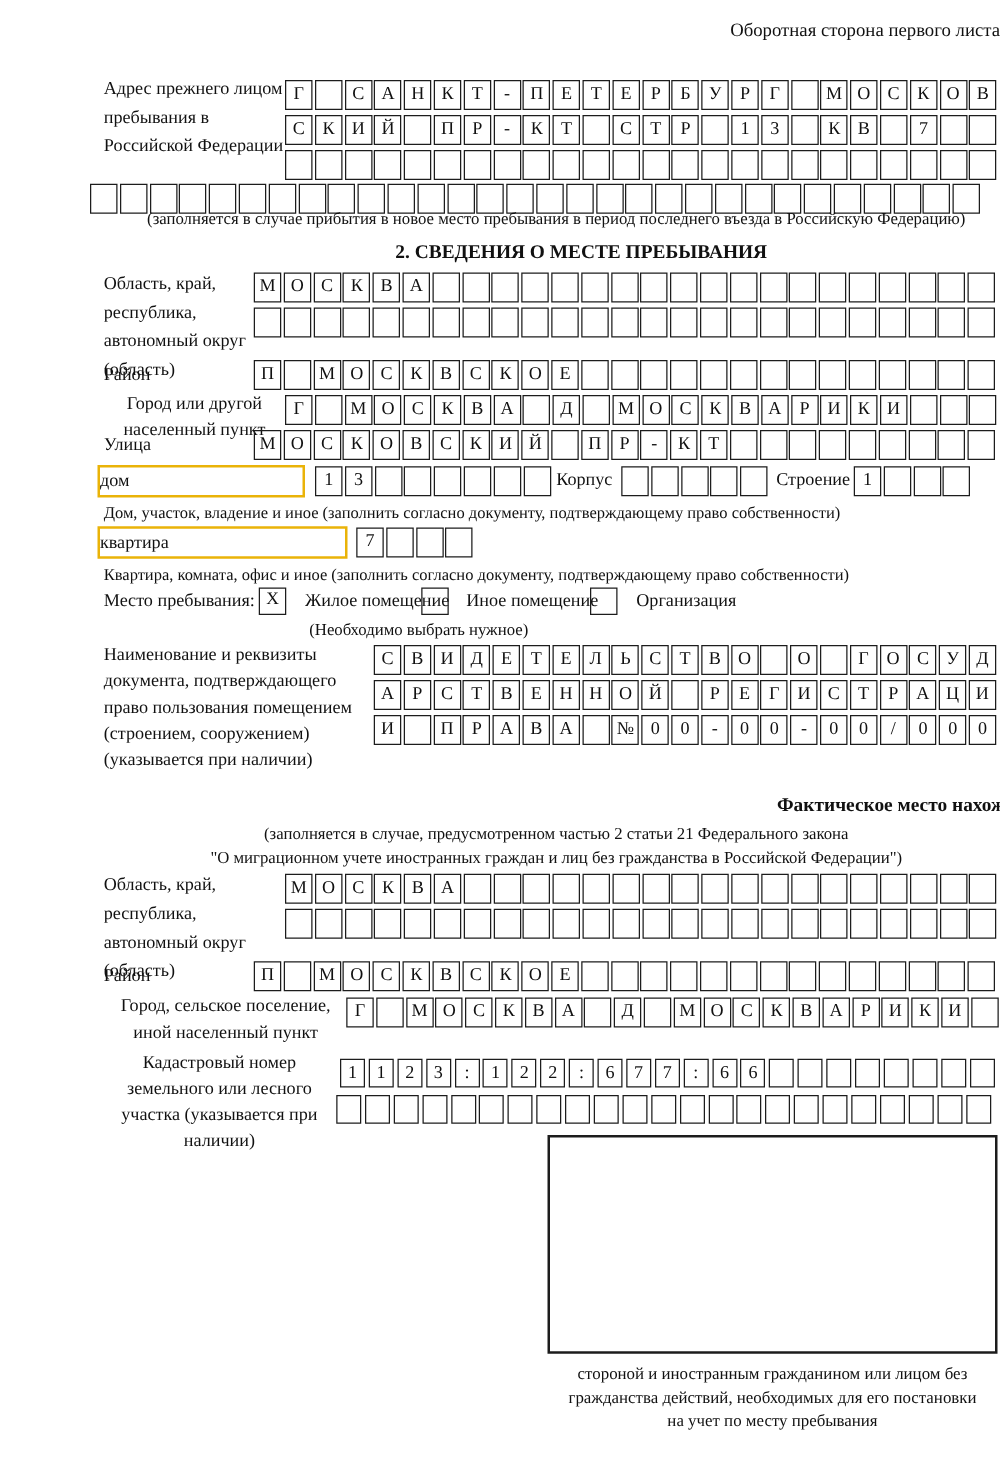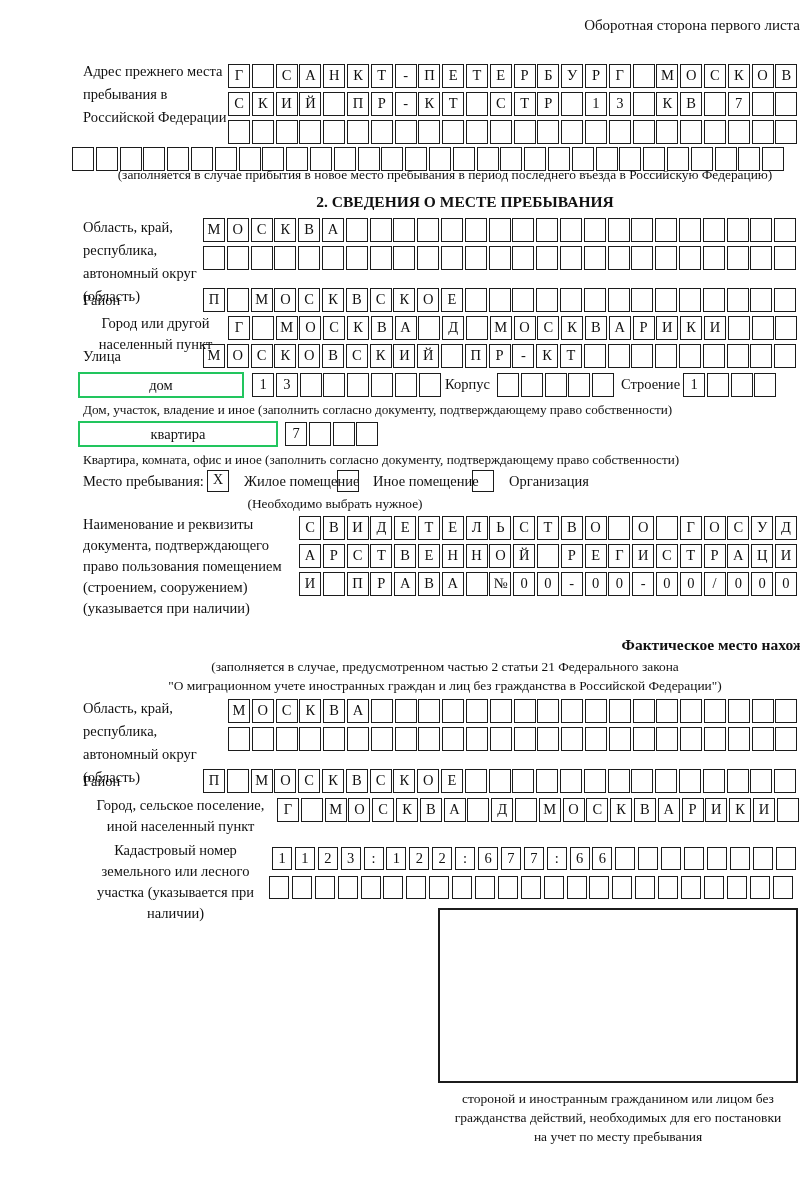--- a/index.html
+++ b/index.html
@@ -8,36 +8,36 @@
   .abs{position:absolute;}
   .lbl{font-size:14.5px;line-height:21px;text-align:center;}
   .lbl23{font-size:14.5px;line-height:23px;}
   .cap{font-size:13.2px;white-space:nowrap;}
   .ttl{font-weight:bold;font-size:15.5px;text-align:center;width:800px;left:0;}
   .cnote{font-size:13.4px;text-align:center;width:800px;left:0;}
   .cells{display:flex;}
   .cell{box-sizing:border-box;flex:0 0 auto;width:22px;height:24px;border:1.6px solid #1c1c1c;
         margin-right:1.8px;text-align:center;font-size:14.5px;line-height:20px;}
   .cells-sm .cell{width:20px;margin-right:2.9px;height:23px;}
-  .widebox{box-sizing:border-box;border:2px solid #22c55e;height:26px;text-align:center;
+  .widebox{box-sizing:border-box;border:2px solid #eab308;height:26px;text-align:left;
            font-size:14.5px;line-height:22px;}
   .cb{box-sizing:border-box;width:22px;height:22px;border:1.7px solid #1c1c1c;text-align:center;
       font-size:14px;line-height:18px;display:inline-block;}
   .stampbox{box-sizing:border-box;border:2px solid #1c1c1c;width:360px;height:175px;}
   .stampcap{width:370px;text-align:center;font-size:13.5px;line-height:19px;}
   .hdr{font-size:15px;}
 </style>
 </head>
 <body>
 
 <div class="sheet">
 
   <div class="abs hdr" style="top:17px;right:45px;">Оборотная сторона первого листа</div>
 
-  <div class="abs lbl23" style="left:38px;top:60px;width:150px;">Адрес прежнего места пребывания в Российской Федерации</div>
+  <div class="abs lbl23" style="left:38px;top:60px;width:150px;">Адрес прежнего лицом пребывания в Российской Федерации</div>
   <div class="abs cells" style="left:183px;top:64px;">
       <span class="cell">Г</span>
       <span class="cell"></span>
       <span class="cell">С</span>
       <span class="cell">А</span>
       <span class="cell">Н</span>
       <span class="cell">К</span>
       <span class="cell">Т</span>
       <span class="cell">-</span>
       <span class="cell">П</span>

